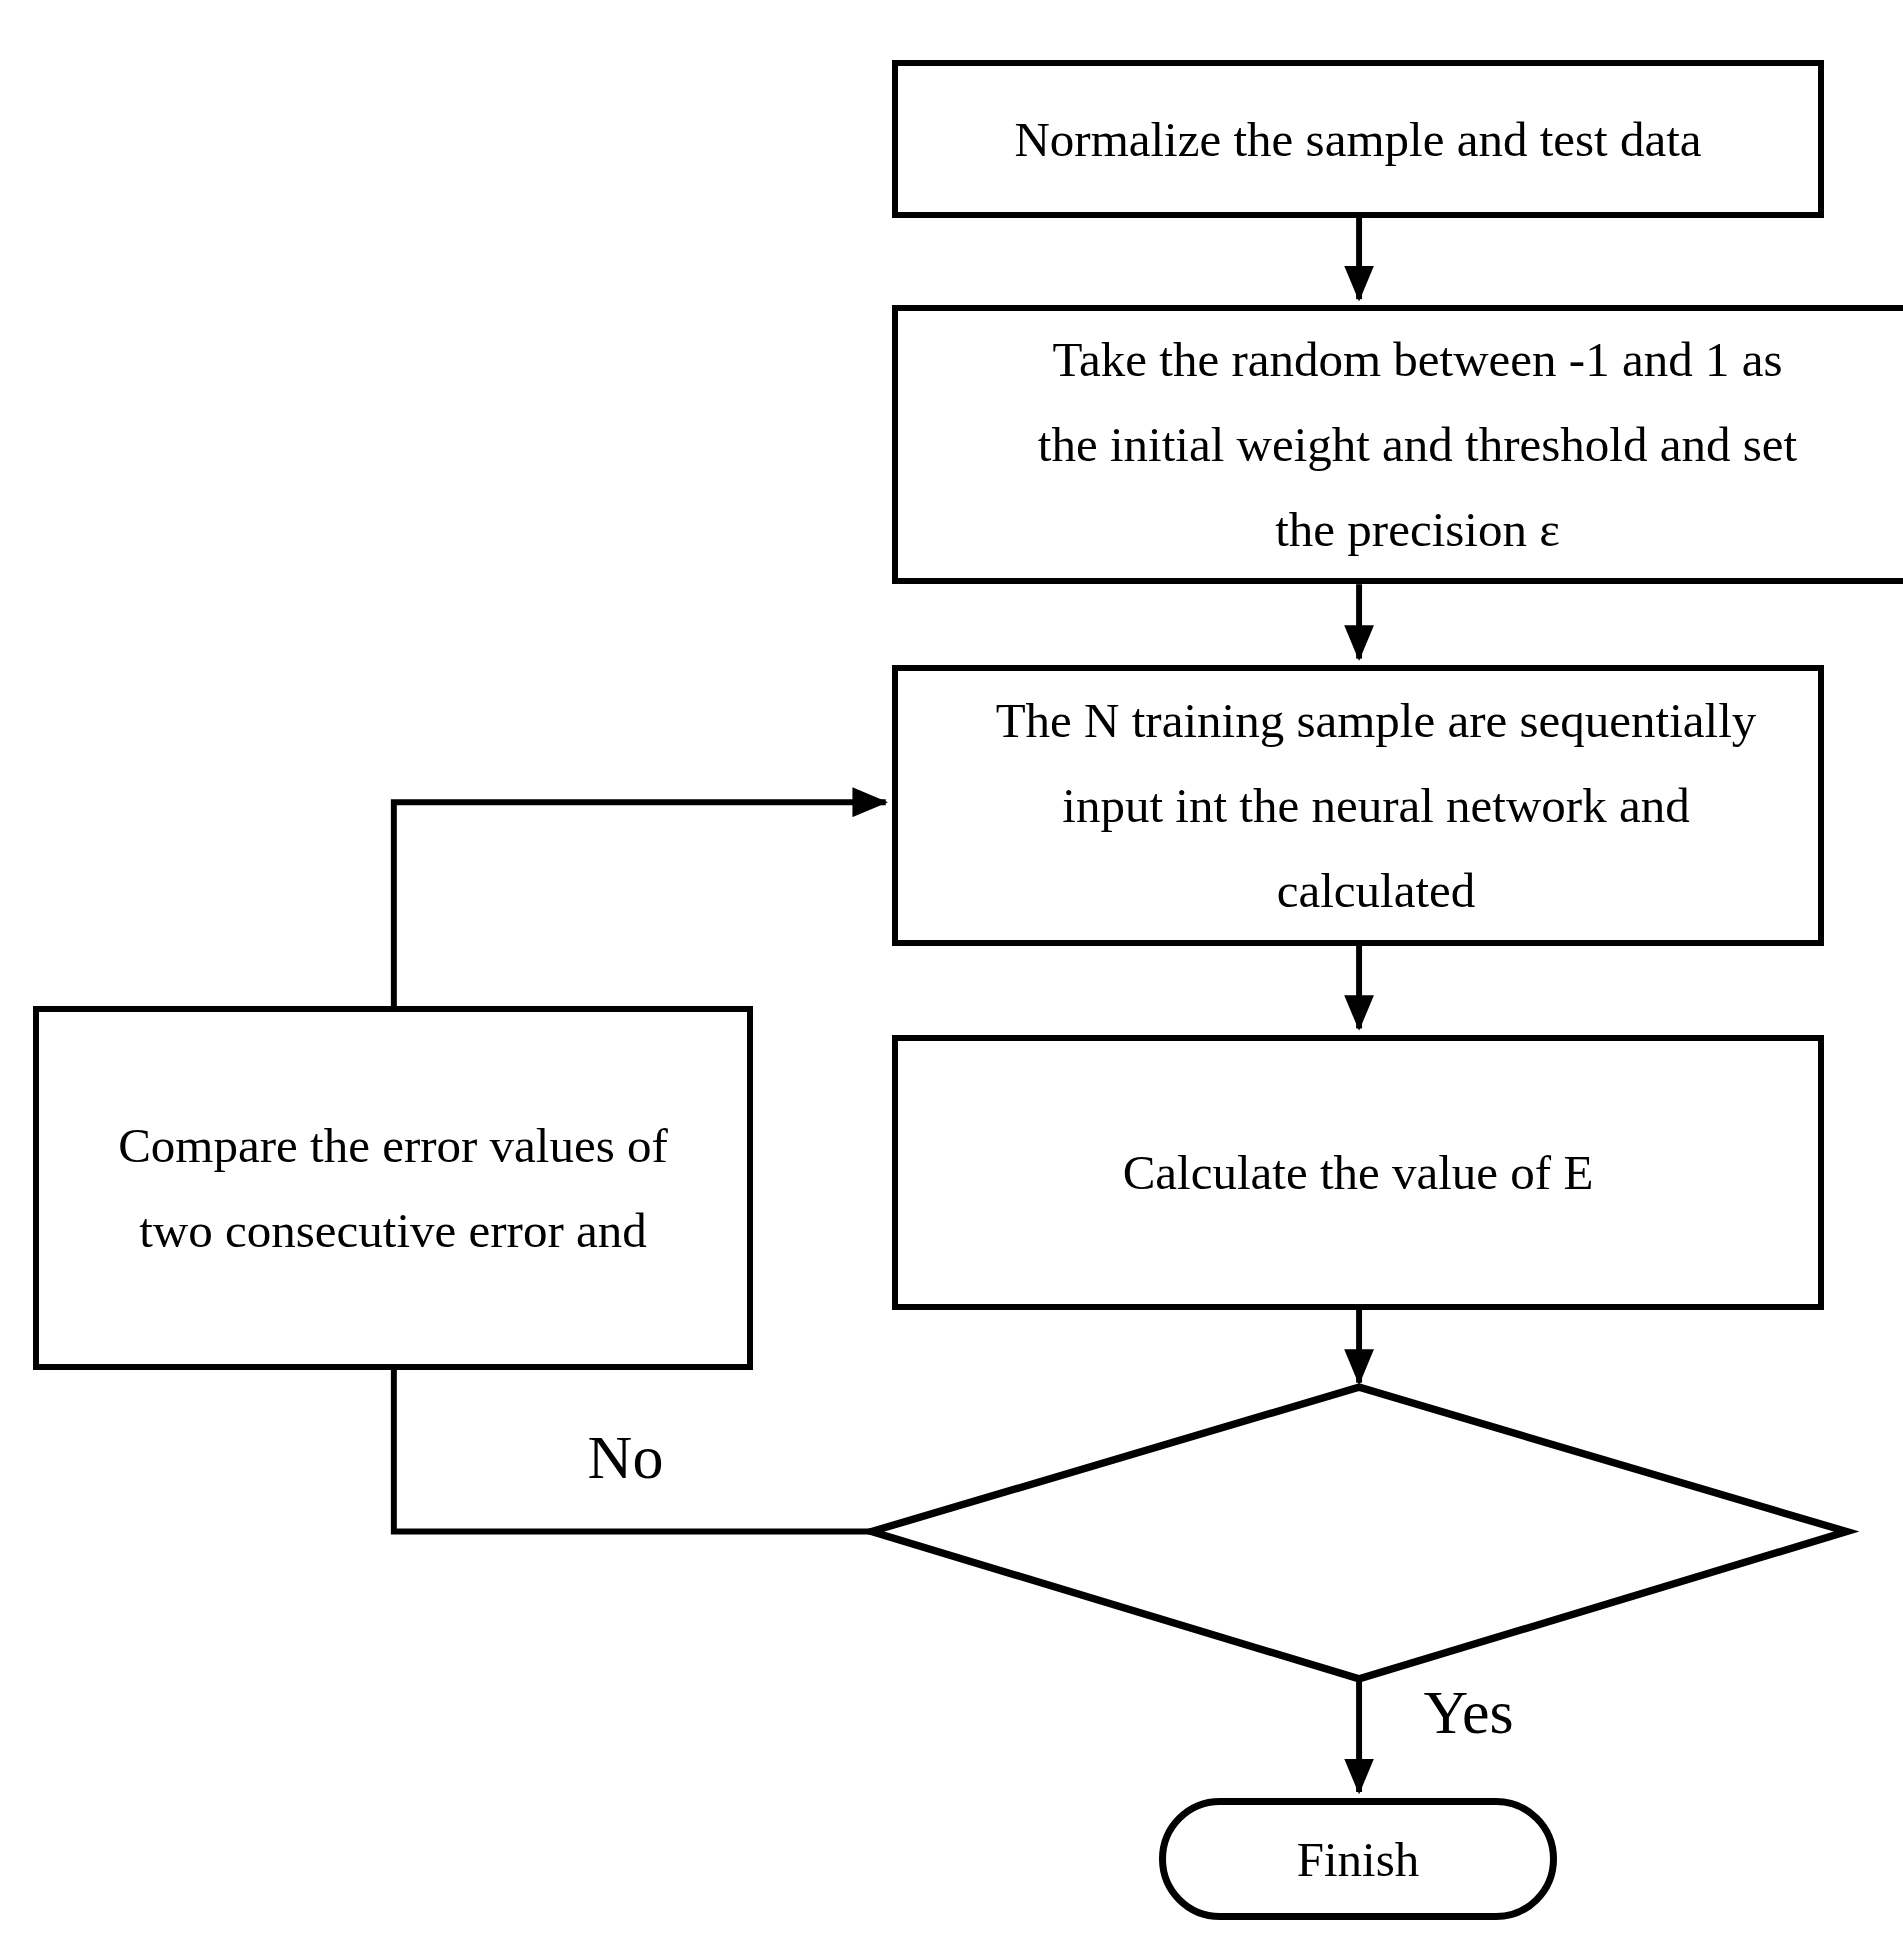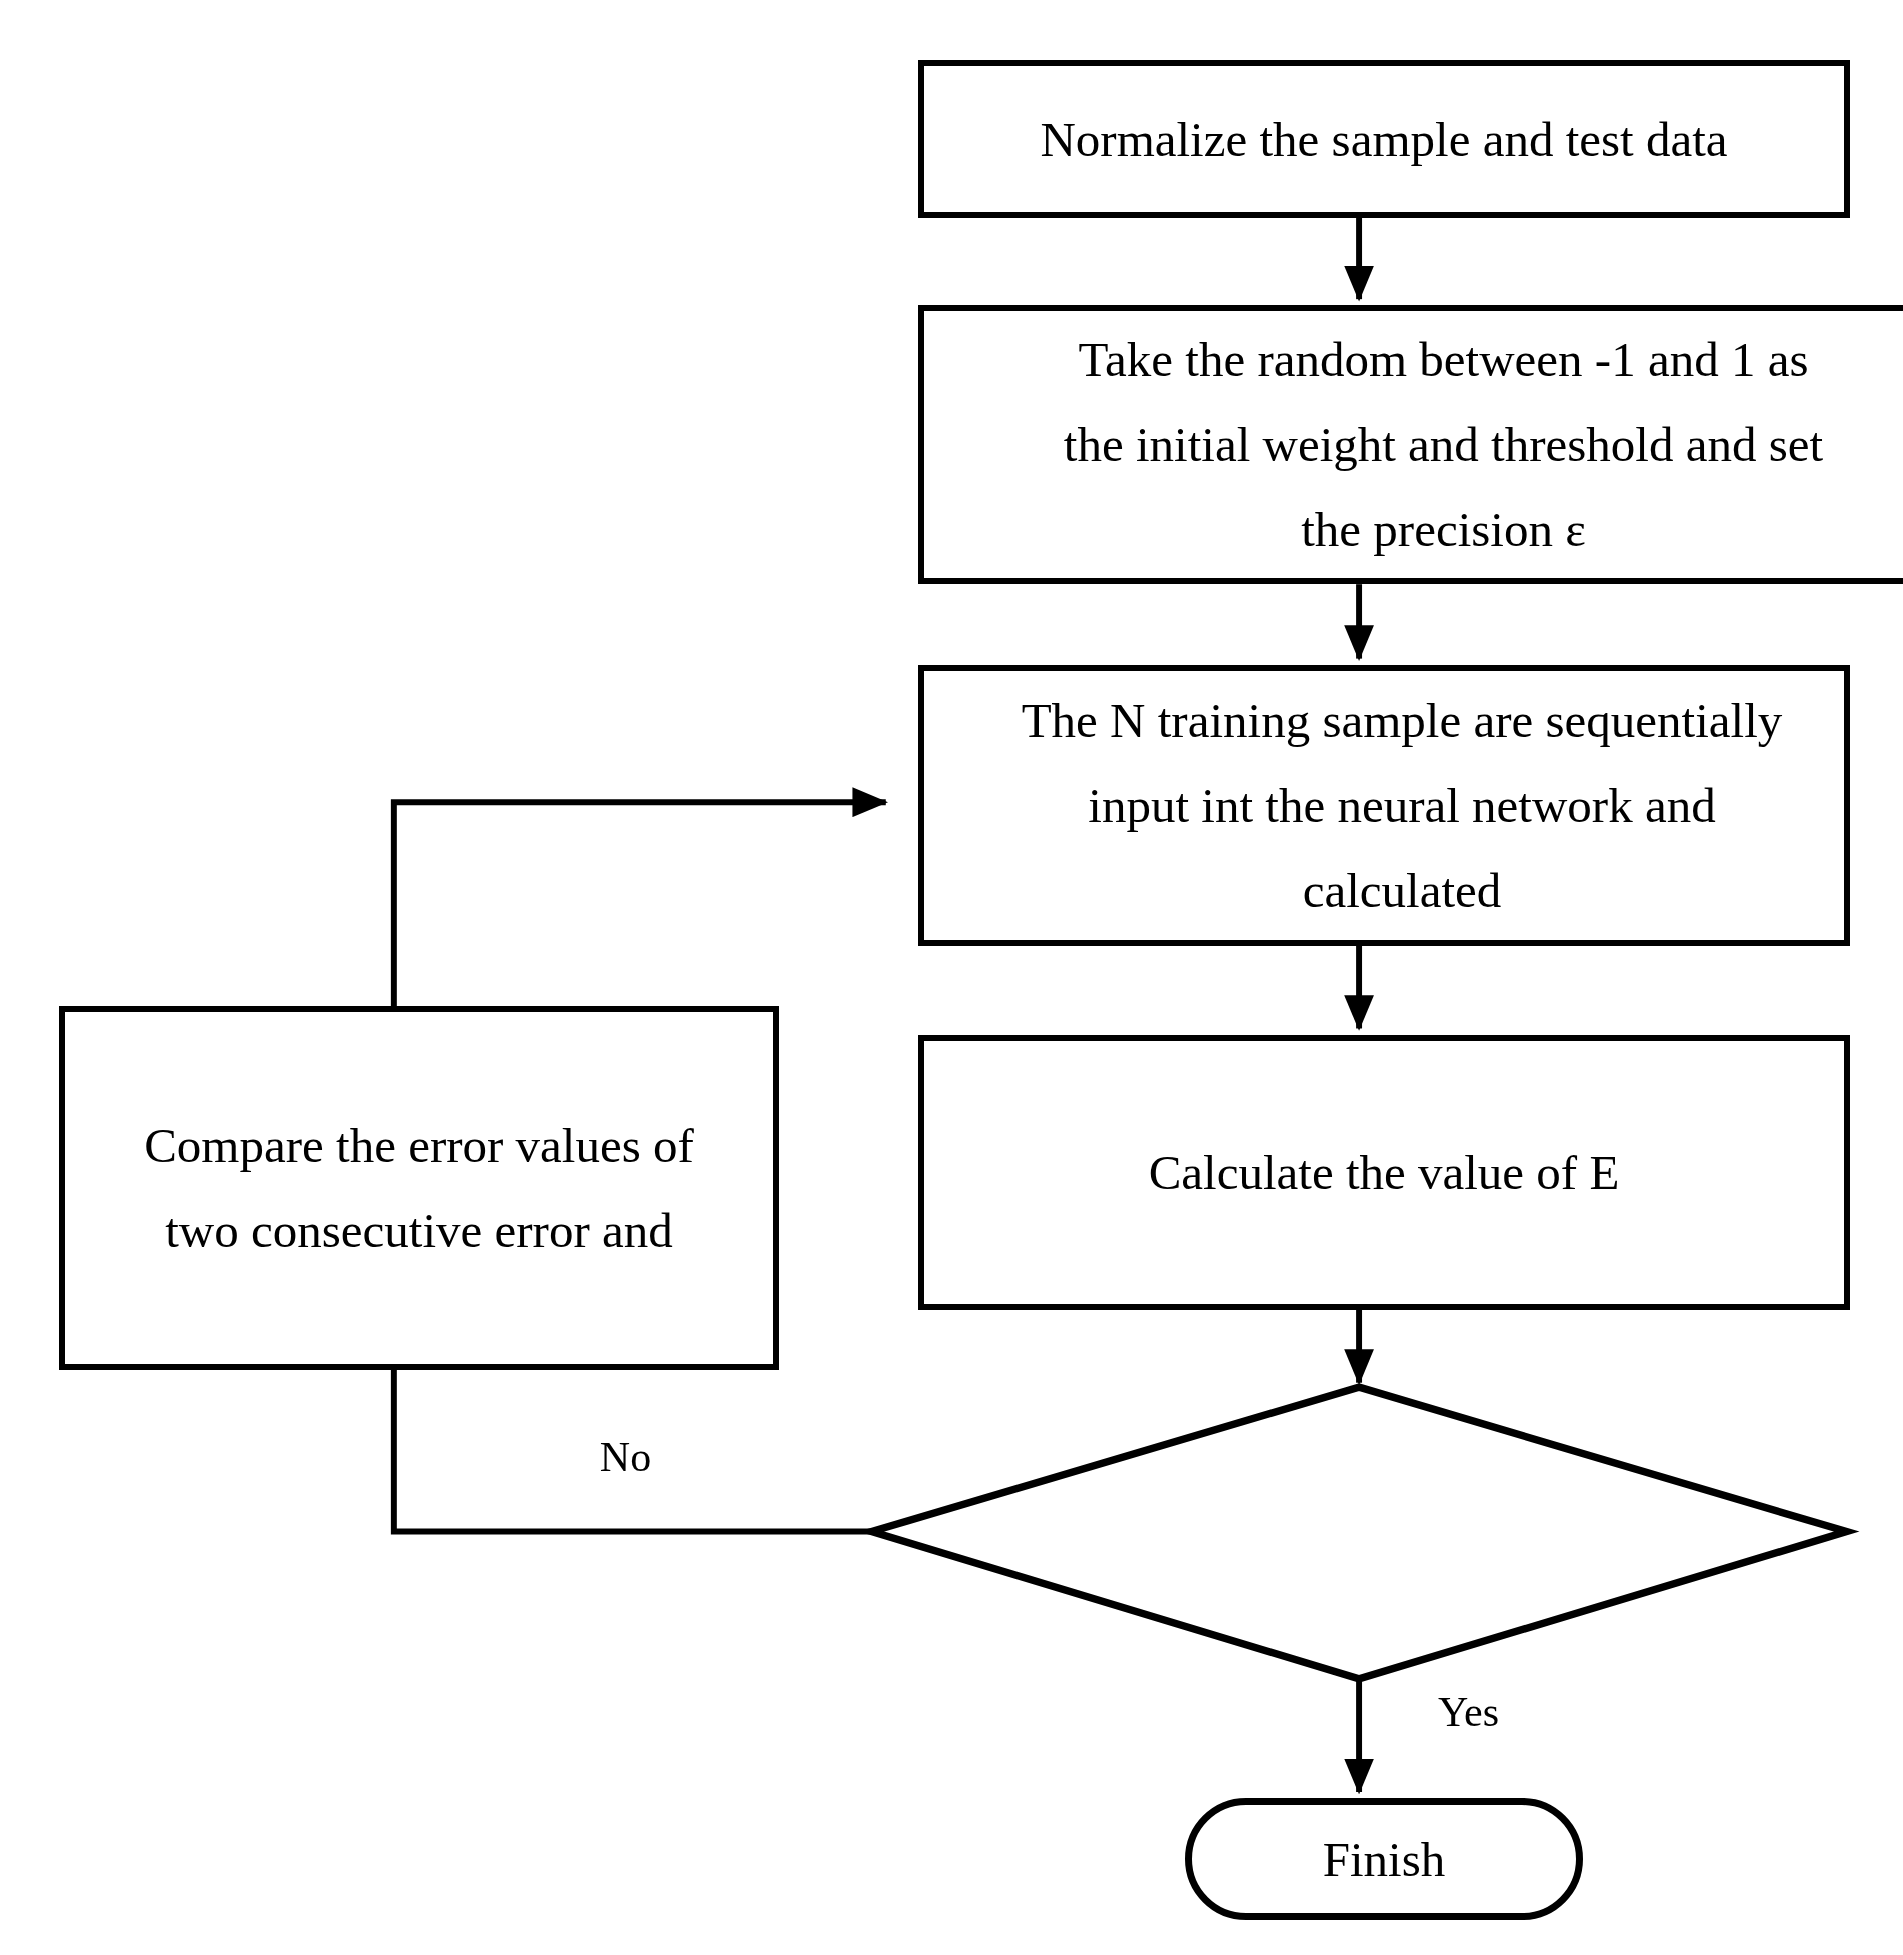--- a/index.html
+++ b/index.html
@@ -28,21 +28,20 @@
     box-sizing: border-box;
     background: #ffffff;
     border: 6px solid #000000;
     display: flex;
     flex-direction: column;
     align-items: center;
     justify-content: center;
     text-align: center;
     font-size: 49px;
     line-height: 85px;
-    margin-left: 26px;
   }
   .node .line {
     display: block;
     white-space: nowrap;
   }
   .node-normalize { left: 892px; top: 60px;  width: 932px; height: 158px; }
   .node-init      { left: 892px; top: 305px; width: 1051px; height: 279px; }
   .node-train     { left: 892px; top: 665px; width: 932px; height: 281px; padding-left: 36px; }
   .node-calc      { left: 892px; top: 1035px; width: 932px; height: 275px; }
   .node-compare   { left: 33px;   top: 1006px; width: 720px;  height: 364px; }
@@ -50,21 +49,21 @@
     left: 1159px; top: 1798px; width: 398px; height: 122px;
     border-width: 7.4px;
     border-radius: 63px;
   }
   .floating-label {
     position: absolute;
     display: flex;
     align-items: center;
     justify-content: center;
     text-align: center;
-    font-size: 42px;
+    font-size: 62px;
     line-height: 82px;
     background: transparent;
   }
   .label-decision { left: 1099px; top: 1488px; width: 521px; height: 86px; }
   .label-no       { left: 551px;  top: 1416px; width: 149px; height: 82px; }
   .label-yes      { left: 1394px; top: 1671px; width: 149px; height: 82px; }
 </style>
 </head>
 <body>
 

